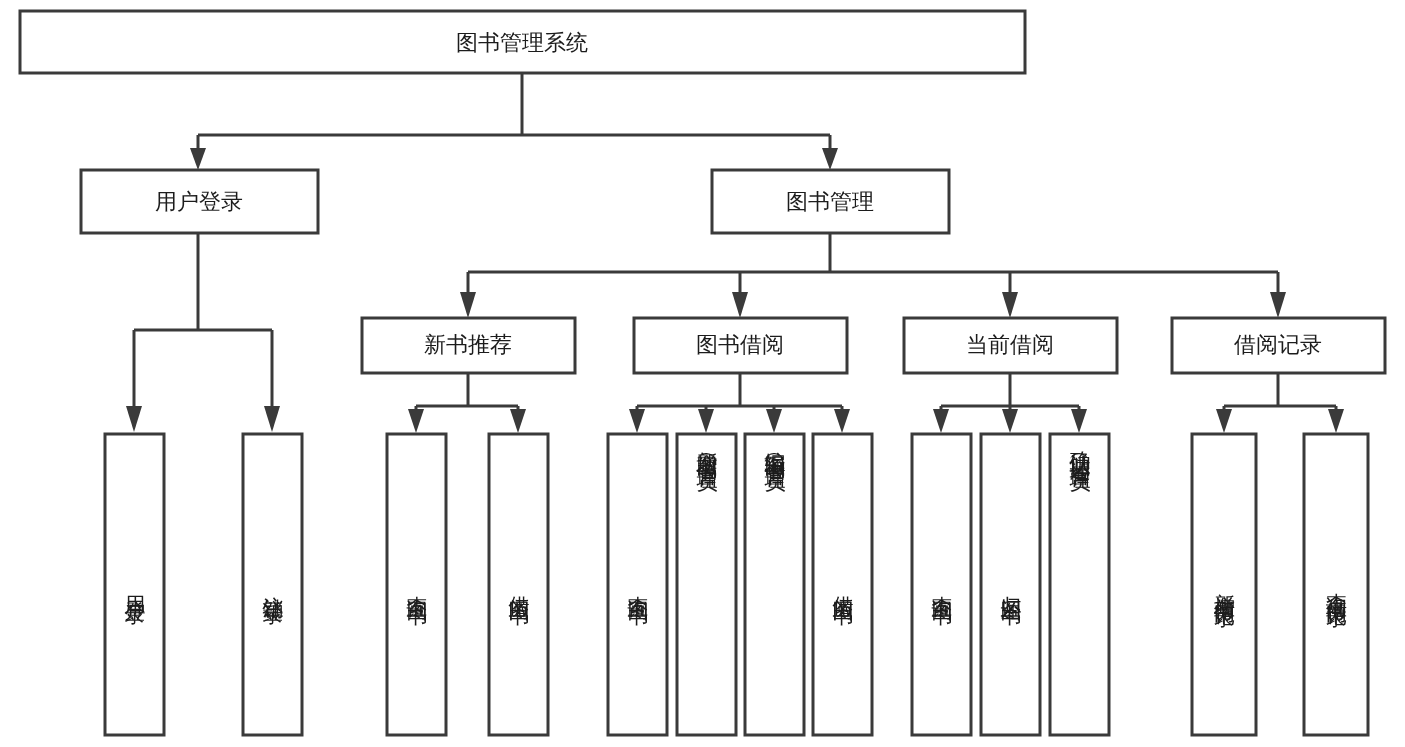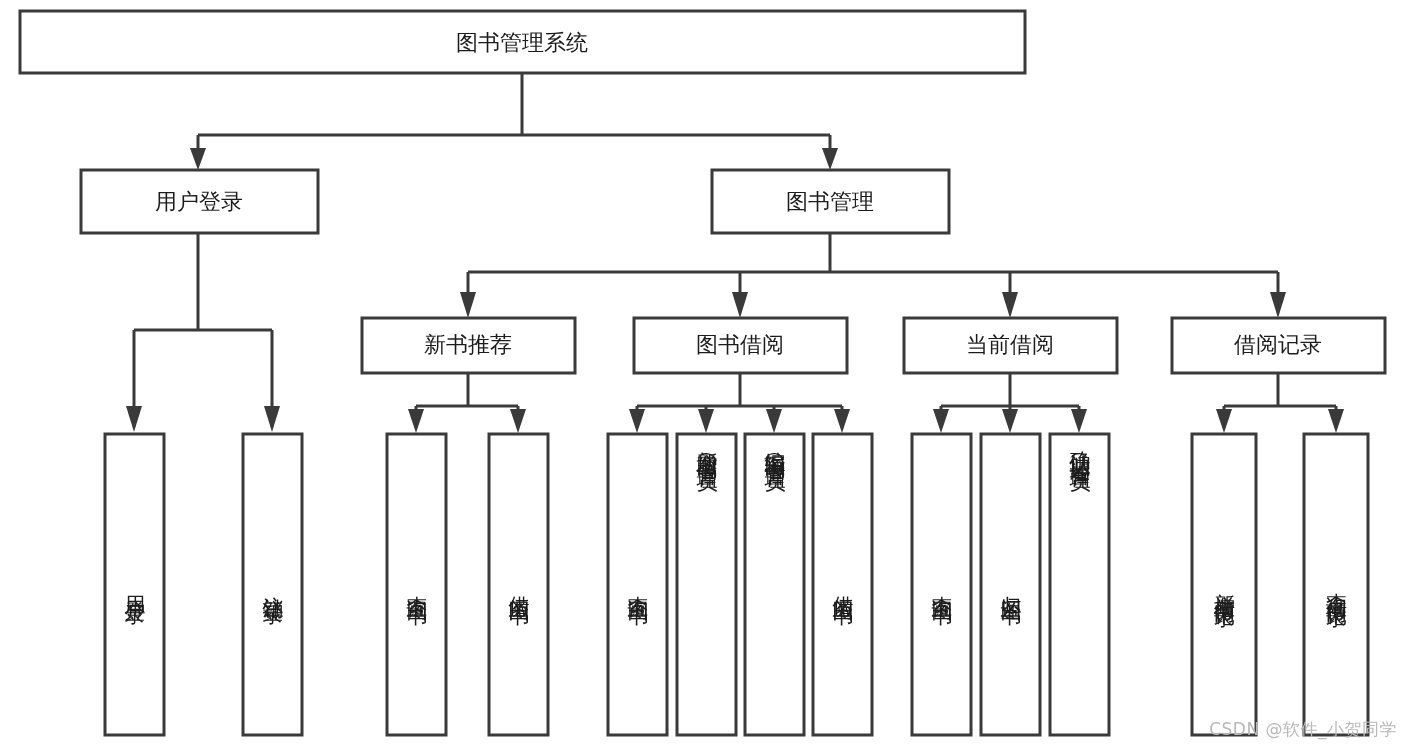--- a/index.html
+++ b/index.html
@@ -240,14 +240,13 @@
     <span class="leaf-label">确认归还（管理员）</span>
   </div>
 
   <div class="leaf-label-wrap" style="left:1192px; top:434px; width:64px; height:301px;">
     <span class="leaf-label">新增借阅记录</span>
   </div>
   <div class="leaf-label-wrap" style="left:1304px; top:434px; width:64px; height:301px;">
     <span class="leaf-label">查询借阅记录</span>
   </div>
 
-  <div id="watermark">CSDN @软件_小贺同学</div>
 </div>
 
 </body></html>

